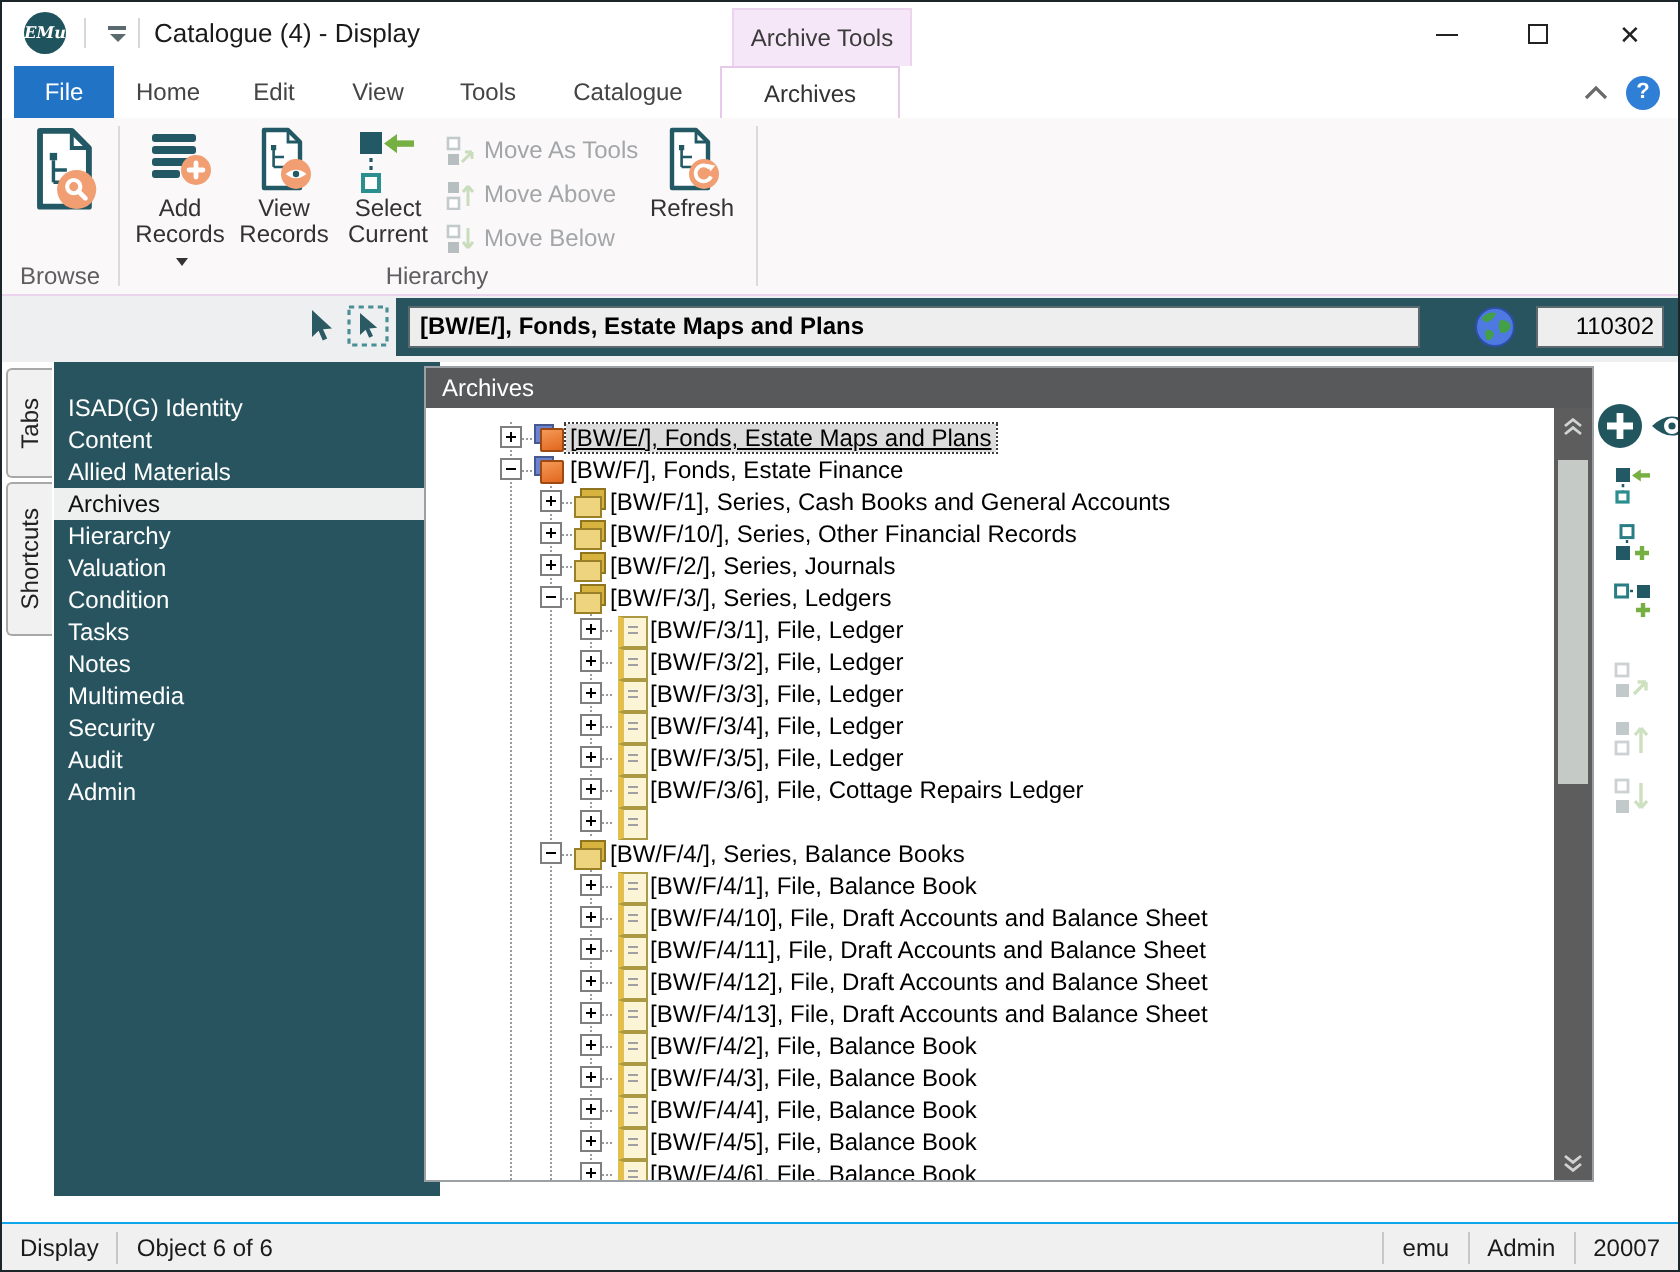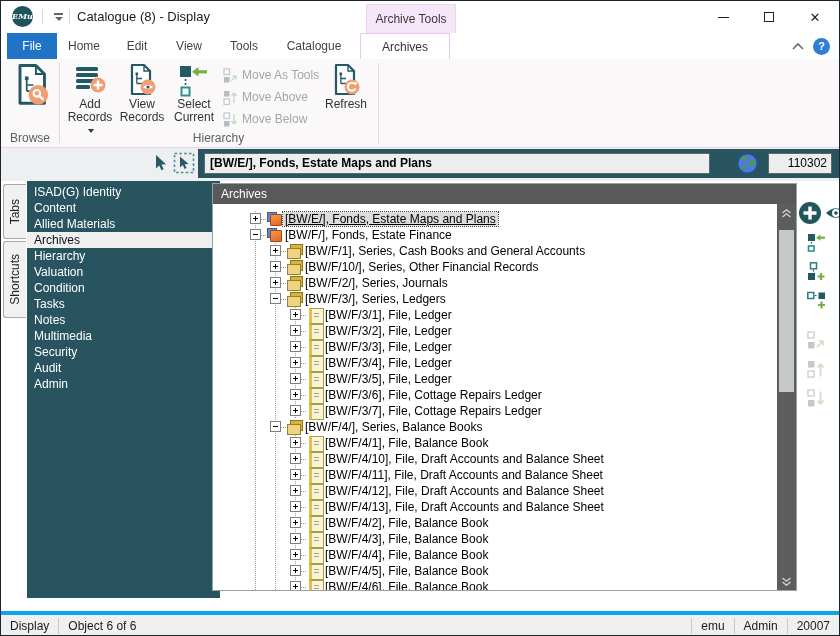--- a/index.html
+++ b/index.html
@@ -55,21 +55,21 @@
   .rec-globe { position:absolute; left:539px; top:4px; }
   .rec-num { position:absolute; left:570px; top:4px; width:64px; height:21px; background:#eeeeee; border:1px solid #5c6a6e; line-height:19px; text-align:right; padding-right:4px; color:#000; }
 
   
   .main { position:absolute; left:0; top:180px; width:100%; height:430px; background:#fff; }
   .vtab { position:absolute; left:2px; width:23px; background:#f1f1f1; border:1px solid #a8a8a8; border-right:none; border-radius:3px 0 0 3px; display:flex; align-items:center; justify-content:center; }
   .vtab span { writing-mode:vertical-rl; transform:rotate(180deg); color:#222; }
   .vtab-tabs { top:3px; height:55px; }
   .vtab-short { top:60px; height:77px; }
 
-  .sidebar { position:absolute; left:26px; top:0; width:193px; height:417px; background:#27545f; padding-top:3px; }
+  .sidebar { position:absolute; left:26px; top:0; width:193px; height:417px; background:#27545f; padding-top:15px; }
   .sb-item { height:16px; line-height:16px; padding-left:7px; color:#fff; cursor:default; white-space:nowrap; }
   .sb-item.sel { background:#edf0ef; color:#101010; }
 
   .treepanel { position:absolute; left:211px; top:2px; width:585px; height:408px; border:1px solid #9aa0a3; background:#fff; }
   .tree-header { height:20px; background:#58595a; color:#fff; line-height:20px; padding-left:8px; }
   .tree-body { position:relative; height:386px; overflow:hidden; background:#fff; }
   .trow { position:absolute; left:0; height:16px; width:100%; }
   .guide { position:absolute; top:0; height:16px; width:1px; background-image:linear-gradient(#9b9b9b 1px, transparent 1px); background-size:1px 2px; }
   .stub { position:absolute; top:8px; height:1px; width:6px; background-image:linear-gradient(90deg,#9b9b9b 1px, transparent 1px); background-size:2px 1px; }
   .exp { position:absolute; width:11px; height:11px; top:2px; background:#fff; border:1px solid #7f7f7f; }
@@ -89,39 +89,39 @@
   .vs-arrow { position:absolute; left:0; width:19px; height:14px; display:flex; align-items:center; justify-content:center; }
   .vs-up { top:2px; } .vs-down { bottom:2px; }
   .vs-thumb { position:absolute; left:2px; top:26px; width:15px; height:162px; background:#c6cac6; }
 
   .rtoolbar { position:absolute; left:797px; top:20px; width:43px; }
   .rt-top { display:flex; gap:3px; align-items:center; }
   .rt-col { position:absolute; left:9px; top:32px; display:flex; flex-direction:column; gap:7px; }
   .rt-col .gap { height:4px; }
 
   
-  .statusbar { position:absolute; left:0; top:610px; width:100%; height:25px; background:#f0f0f0; border-top:4px solid #0ea5e9; display:flex; align-items:center;text-align:center; }
+  .statusbar { position:absolute; left:0; top:610px; width:100%; height:25px; background:#f0f0f0; border-top:1px solid #0ea5e9; display:flex; align-items:center;text-align:center; }
   .st-cell { padding:0 9px; color:#1a1a1a; white-space:nowrap; }
   .st-sep { width:1px; height:16px; background:#c8c8c8; }
   .st-spring { flex:1; }
 </style>
 </head>
 <body>
 
 <div class="window">
 
   <div class="titlebar">
     <div class="logo">EMu</div>
     <div class="tb-sep" style="left:41px"></div>
     <div class="qat">
       <div class="bar"></div>
         <div class="tri"></div>
     </div>
     <div class="tb-sep" style="left:68px"></div>
-    <div class="win-title">Catalogue (8) - Display</div>
+    <div class="win-title">Catalogue (4) - Display</div>
     <div class="ctx-group">Archive Tools</div>
     <div class="winbtn wb-min">
         <div class="glyph-min"></div>
       </div>
     <div class="winbtn wb-max">
         <div class="glyph-max"></div>
       </div>
     <div class="winbtn wb-close">
         <div class="glyph-close">✕</div>
       </div>
@@ -417,21 +417,20 @@
             <div class="ti ti-file" style="left: 94px;"></div>
             <span class="tlabel" style="left: 110px;">[BW/F/3/6], File, Cottage Repairs Ledger</span>
           </div>
           <div class="trow" style="top: 199px;">
             <div class="guide" style="left: 42px;"></div>
             <div class="guide" style="left: 62px;"></div>
             <div class="guide" style="left: 82px;"></div>
             <div class="exp plus" style="left: 77px;"></div>
             <div class="stub" style="left: 88px;"></div>
             <div class="ti ti-file" style="left: 94px;"></div>
-            <span class="tlabel" style="left: 110px;">[BW/F/3/7], File, Cottage Repairs Ledger</span>
           </div>
           <div class="trow" style="top: 215px;">
             <div class="guide" style="left: 42px;"></div>
             <div class="guide" style="left: 62px;"></div>
             <div class="exp minus" style="left: 57px;"></div>
             <div class="stub" style="left: 68px;"></div>
             <div class="ti ti-series" style="left: 74px;"></div>
             <span class="tlabel" style="left: 90px;">[BW/F/4/], Series, Balance Books</span>
           </div>
           <div class="trow" style="top: 231px;">

